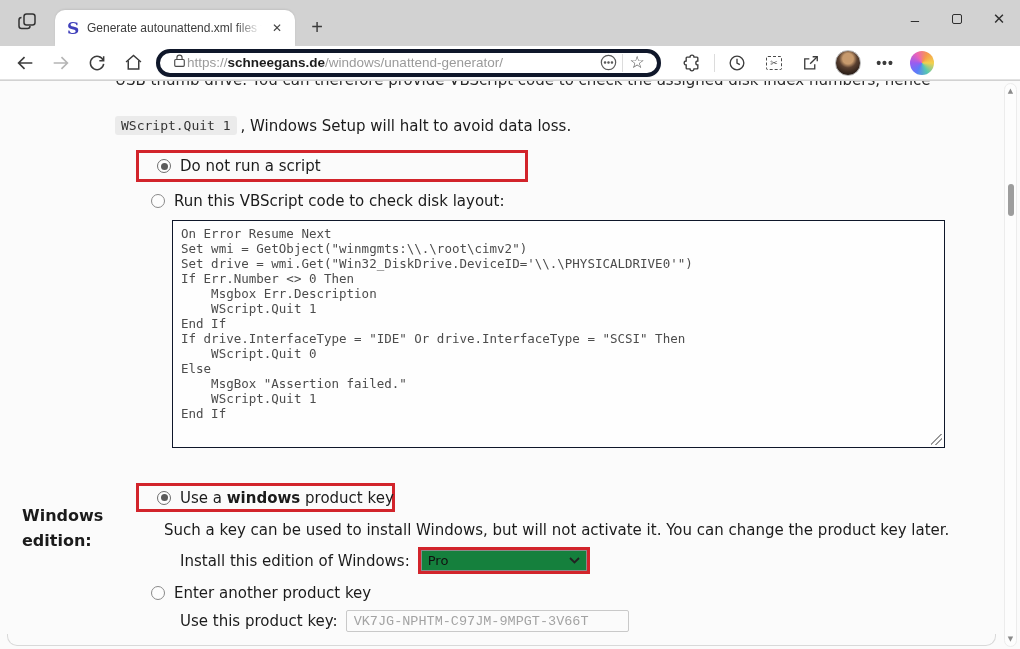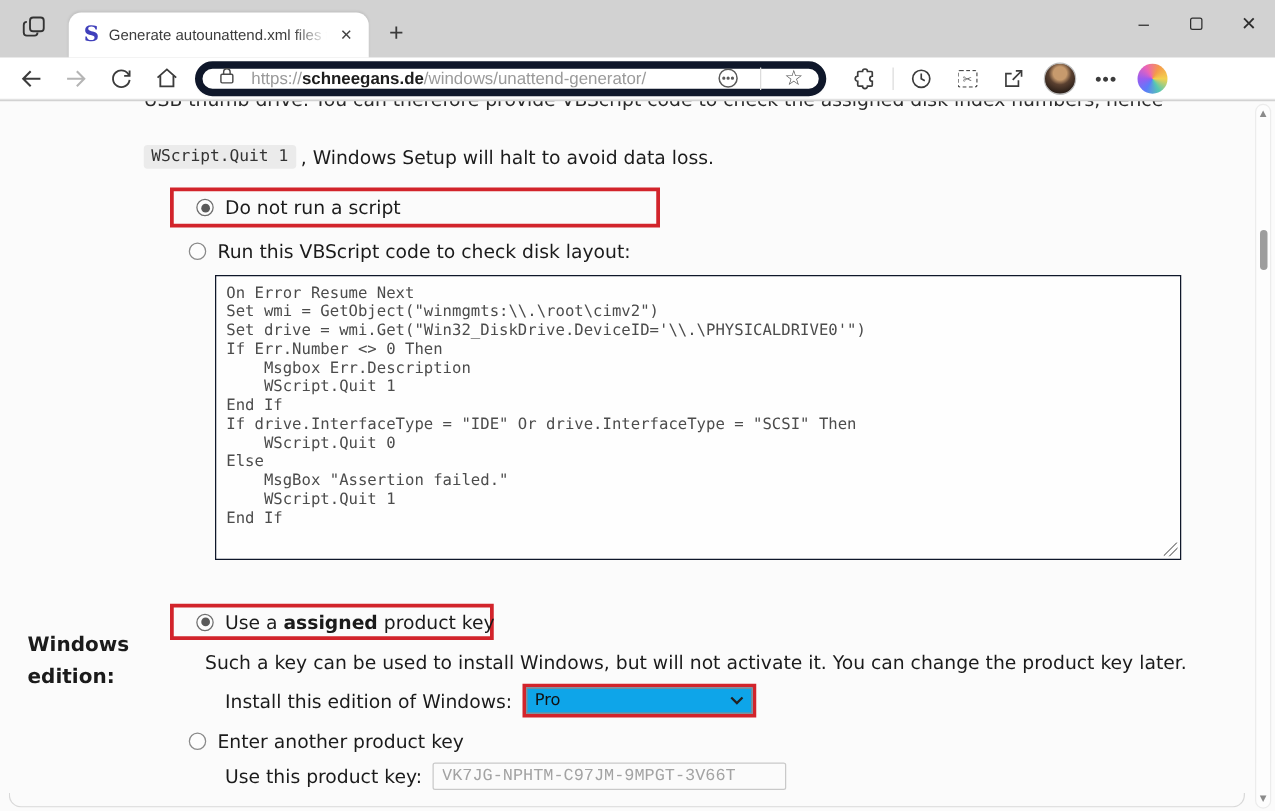--- a/index.html
+++ b/index.html
@@ -17,21 +17,21 @@
   .new-tab { position:absolute; left:303px; top:13px; width:28px; height:28px; border:none; background:transparent; font-size:20px; font-weight:300; color:#3a3a3a; cursor:pointer; }
   .win-controls { position:absolute; right:0; top:0; height:40px; display:flex; }
   .win-btn { width:42px; height:38px; border:none; background:transparent; font-size:15px; color:#2e2e2e; display:flex; align-items:center; justify-content:center; cursor:pointer; }
   .max-box { display:inline-block; width:10px; height:10px; border:1.4px solid #2e2e2e; border-radius:2px; }
 
   
   .toolbar { position:relative; height:34px; background:#fff; display:flex; align-items:center; padding:0 8px; gap:2px; border-bottom:1px solid #e2e2e2; }
   .nav-btn { width:34px; height:28px; border:none; background:transparent; display:flex; align-items:center; justify-content:center; border-radius:5px; cursor:pointer; }
   .nav-btn svg { stroke:#3c3c3c; }
   .nav-btn.disabled svg { stroke:#b5b5b5; }
-  .address-bar { flex:1; max-width:505px; height:28px; background:#fff; border:6px solid #0f172a; border-radius:14px; display:flex; align-items:center; padding:0 8px 0 12px; gap:12px; margin:0 4px; box-shadow:0 1px 2px rgba(0,0,0,.04); }
+  .address-bar { flex:1; max-width:505px; height:28px; background:#fff; border:4px solid #0f172a; border-radius:14px; display:flex; align-items:center; padding:0 8px 0 12px; gap:0; margin:0 4px; box-shadow:0 1px 2px rgba(0,0,0,.04); }
   .url-text { flex:1; font-size:13.5px; color:#9a9a9a; white-space:nowrap; overflow:hidden; }
   .url-domain { color:#1d1d1d; font-weight:bold; }
   .pill-icon { border:none; background:transparent; display:flex; align-items:center; justify-content:center; width:24px; height:24px; cursor:pointer; flex:0 0 auto; }
   .star-glyph { font-size:17px; color:#4a4a4a; }
   .divider { width:1px; height:18px; background:#dcdcdc; flex:0 0 auto; margin:0 2px; }
   .right-icons { display:flex; align-items:center; gap:3px; margin-left:8px; }
   .capture-box { width:16px; height:14px; border:1.4px dashed #4a4a4a; border-radius:2px; display:flex; align-items:center; justify-content:center; font-size:9px; color:#4a4a4a; }
   .avatar { width:26px; height:26px; border-radius:50%; background:radial-gradient(circle at 50% 32%, #c79a6d 0 26%, #5a4030 45%, #2e211a 75%); border:1px solid #b9b9b9; }
   .more-dots { font-size:14px; letter-spacing:1px; color:#3c3c3c; font-weight:bold; }
   .copilot { width:24px; height:24px; border-radius:50%; background:conic-gradient(from 210deg, #5b7cfa, #9a5cf0, #ec64b8, #f59a4b, #f3d14e, #57c9b1, #5b7cfa); }
@@ -42,21 +42,21 @@
   .chip { font-family:"DejaVu Sans Mono", monospace; font-size:13px; background:#ebebeb; border-radius:3px; padding:2px 6px; color:#333; }
   .radio { display:inline-block; width:14px; height:14px; border:1.5px solid #8a8a8a; border-radius:50%; background:#fdfdfd; position:relative; flex:0 0 auto; cursor:pointer; }
   .radio.checked { border-color:#6e6e6e; }
   .radio.checked::after { content:""; position:absolute; left:2.5px; top:2.5px; width:7px; height:7px; border-radius:50%; background:#5a5a5a; }
   .radio-row { display:flex; align-items:center; gap:9px; }
   .annotation { border:3px solid #d2242b; display:flex; align-items:center; }
   .codebox { position:absolute; left:172px; top:139px; width:773px; height:228px; background:#fefefe; border:1px solid #0f172a; resize:none; font-family:"DejaVu Sans Mono", monospace; font-size:12.5px; line-height:15px; color:#4c4c4c; padding:5px 8px; overflow:hidden; }
   .resize-grip { position:absolute; left:931px; top:353px; width:11px; height:11px; background:
       linear-gradient(135deg, transparent 0 45%, #9a9a9a 45% 52%, transparent 52% 68%, #9a9a9a 68% 75%, transparent 75%); pointer-events:none; }
   .section-label { position:absolute; left:22px; top:422px; width:100px; font-weight:bold; font-size:16px; line-height:25px; white-space:normal; }
-  .select-box { width:181px; height:21px; background:#0ea5e9; border:1px solid #8a8a8a; display:flex; align-items:center; justify-content:space-between; padding:0 6px; font-size:13px; color:#111; cursor:pointer; }
+  .select-box { width:166px; height:21px; background:#15803d; border:1px solid #8a8a8a; display:flex; align-items:center; justify-content:space-between; padding:0 6px; font-size:13px; color:#111; cursor:pointer; }
   .select-box svg { stroke:#222; }
   .key-input { width:283px; height:22px; border:1px solid #c9c9c9; border-radius:2px; background:#fbfbfb; color:#a3a3a3; font-family:Liberation Mono, monospace; font-size:13.5px; padding:0 7px; }
 
   
   .card-edge { position:absolute; left:7px; right:24px; bottom:3px; height:12px; border:1px solid #d9d9d9; border-top:none; border-radius:0 0 10px 10px; }
 
   
   .scrollbar { position:absolute; right:3px; top:2px; bottom:2px; width:13px; background:#fdfdfd; border:1px solid #ececec; border-radius:7px; }
   .scroll-arrow { position:absolute; left:0; width:100%; text-align:center; font-size:7px; color:#8b8b8b; cursor:pointer; }
   .scroll-arrow.up { top:3px; }
@@ -205,21 +205,21 @@
 Else
     MsgBox "Assertion failed."
     WScript.Quit 1
 End If</textarea>
     <div class="resize-grip"></div>
 
     <div class="section-label">Windows edition:</div>
 
     <div class="annotation abs" style="left:136px; top:402px; width:259px; height:29px; padding-left:18px; gap:9px;">
       <span class="radio checked"></span>
-      <span><span>Use a </span><b>assigned</b><span> product key</span></span>
+      <span><span>Use a </span><b>windows</b><span> product key</span></span>
     </div>
 
     <div class="abs" style="left:164px; top:440px;">Such a key can be used to install Windows, but will not activate it. You can change the product key later.</div>
 
     <div class="abs" style="left:180px; top:466px; display:flex; align-items:center; gap:8px;">
       <span>Install this edition of Windows:</span>
       <span class="annotation" style="padding:0;">
         <span class="select-box">
           <span>Pro</span>
           <svg width="11" height="7" viewBox="0 0 11 7" fill="none" stroke-width="1.8">

